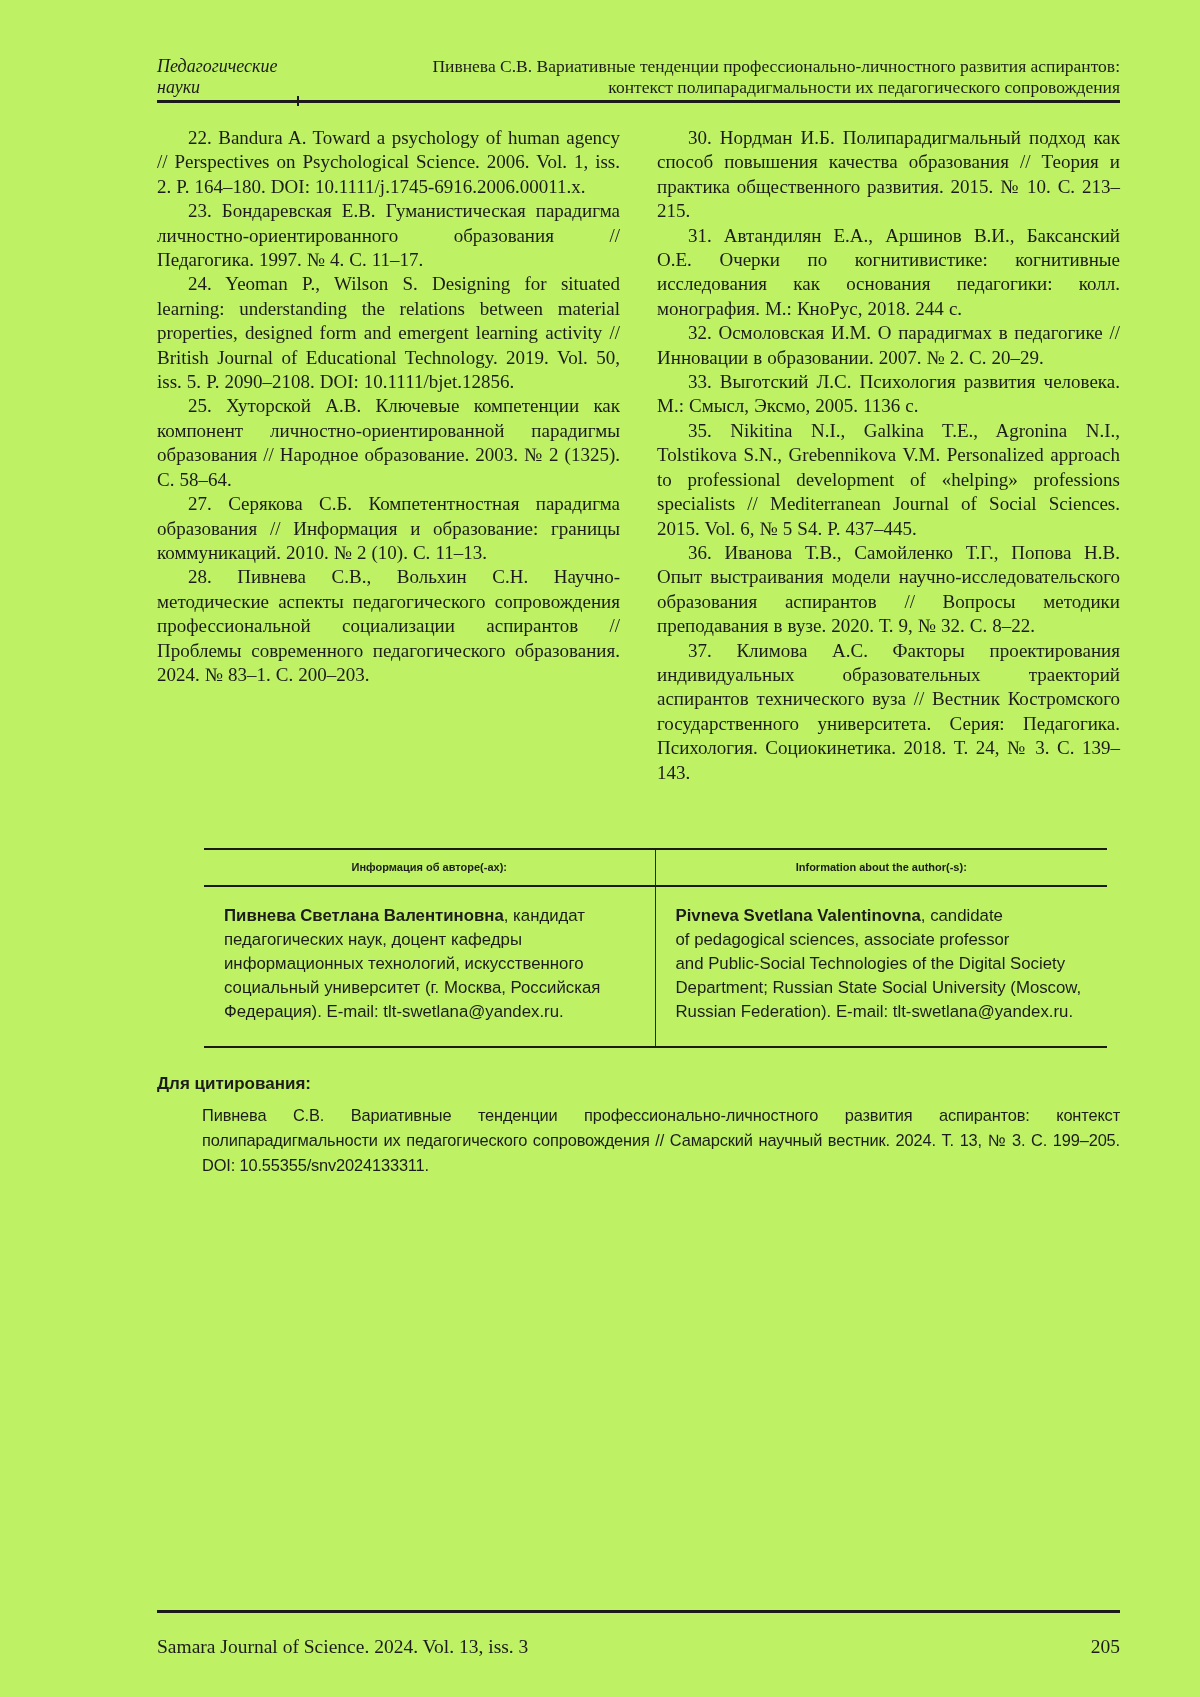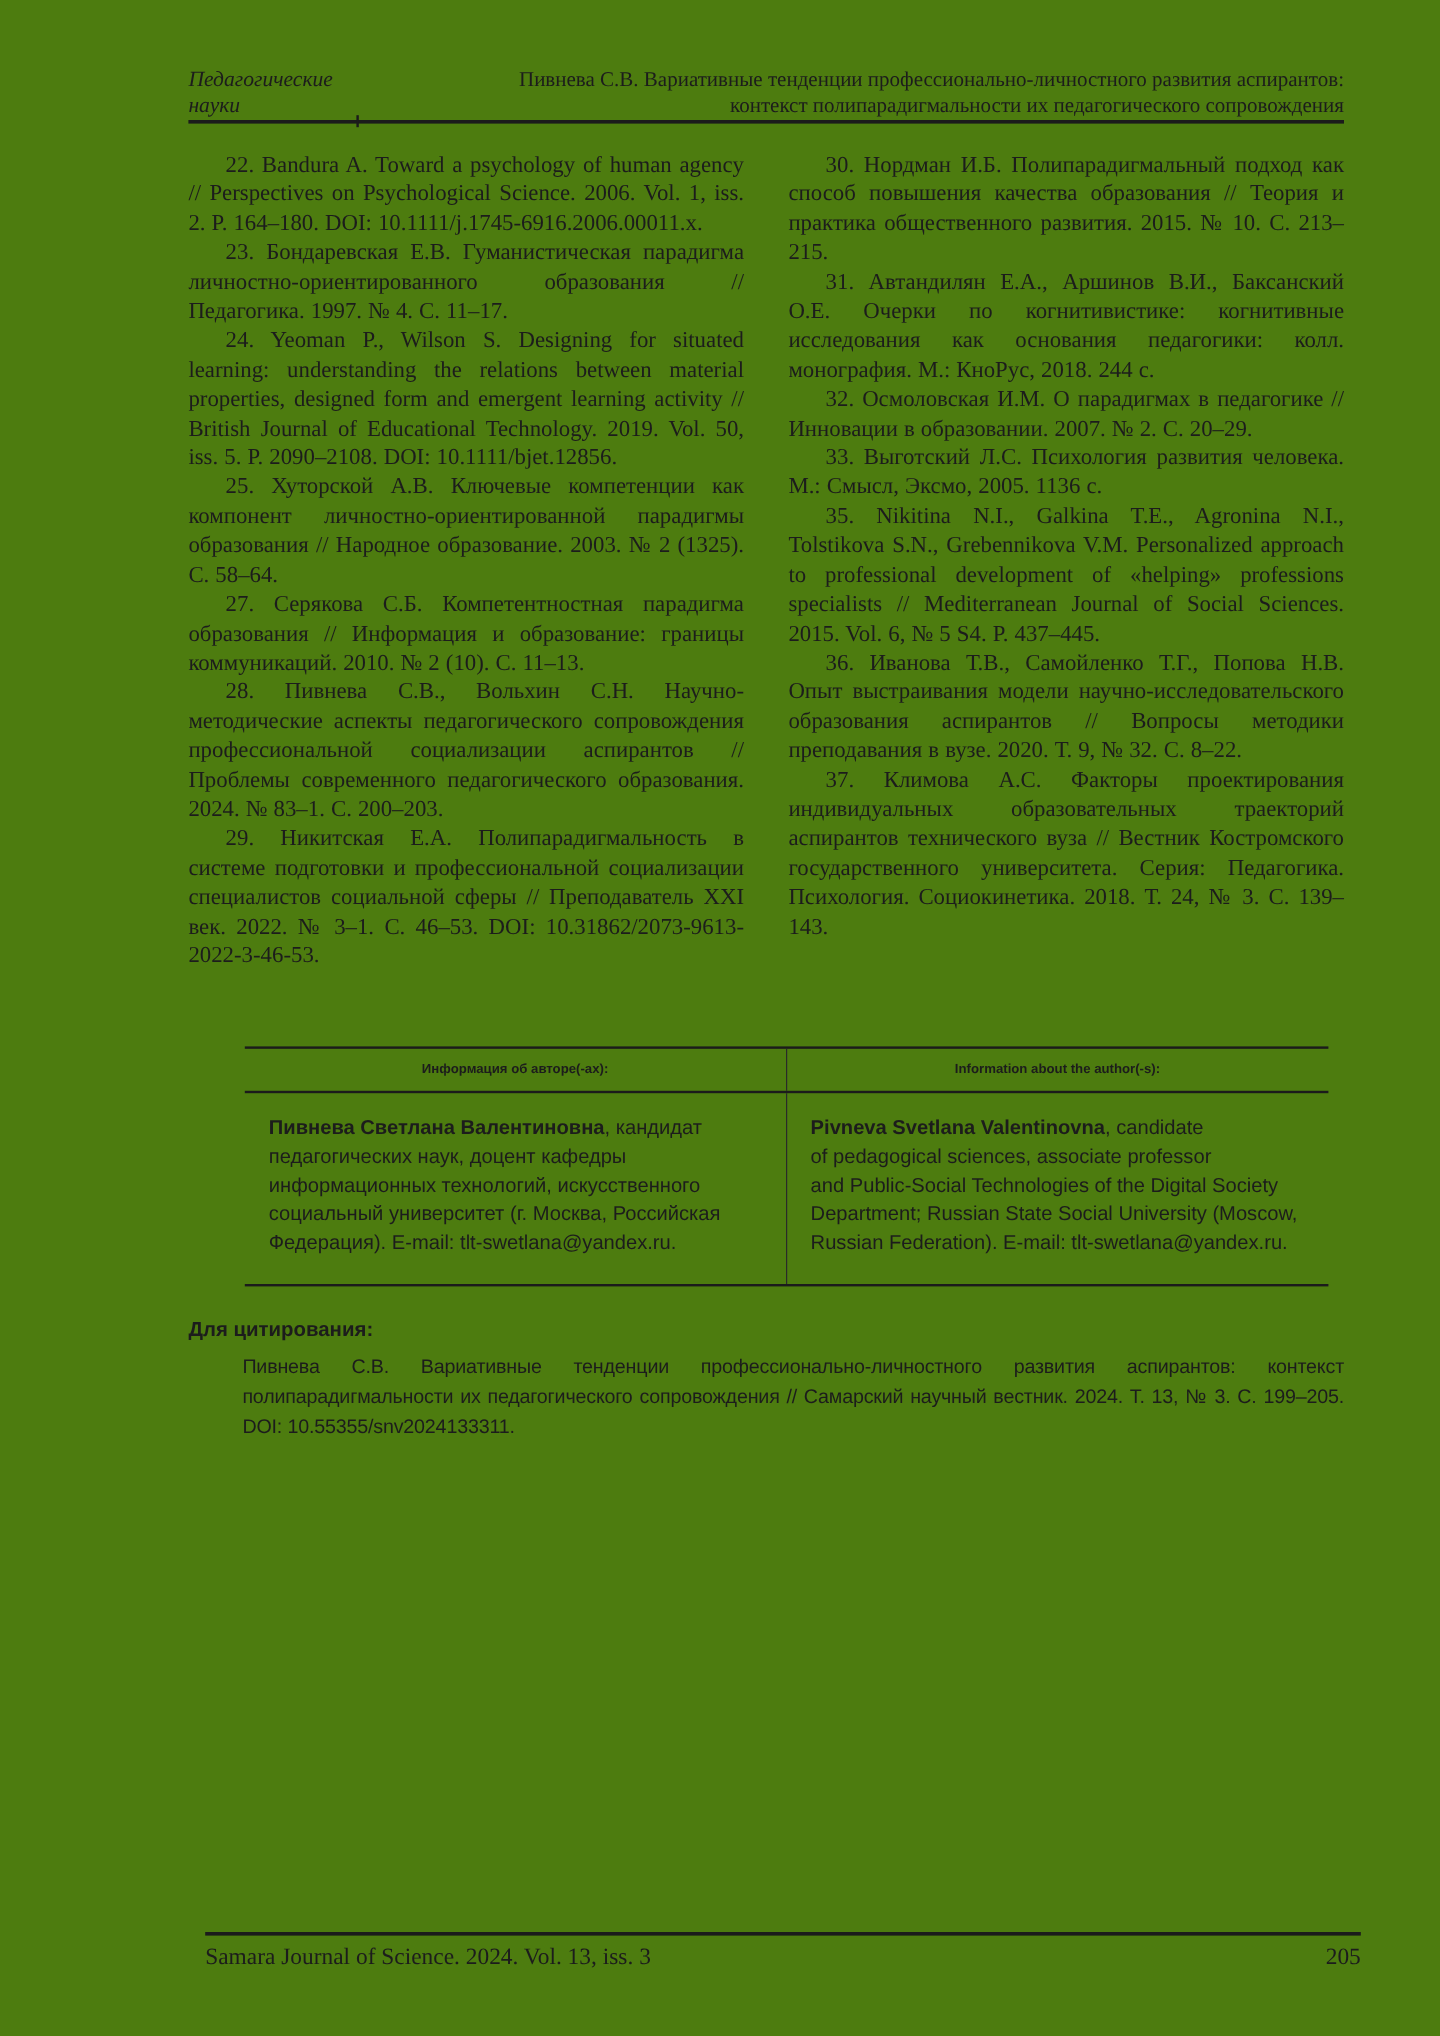--- a/index.html
+++ b/index.html
@@ -1,20 +1,20 @@
 <!DOCTYPE html>
 <html lang="ru"><head>
 <meta charset="utf-8">
 <style>
   html,body { margin:0; padding:0; background:#e8e8e8; }
   .page {
     position:relative;
     width:1200px; height:1697px;
     margin:0 auto;
-    background:#4d7c0f;
+    background:#bef264;
     color:#1c1c1c;
     font-family:"Liberation Serif", serif;
     overflow:hidden;
   }
   .content { position:absolute; left:157px; top:0; width:963px; }
 
   
   .header {
     display:flex; justify-content:space-between; align-items:flex-end;
     padding-top:56px; padding-bottom:3px;
@@ -55,23 +55,23 @@
   .citation { margin-top:26px; font-family:"Liberation Sans", sans-serif; }
   .citation-label { font-weight:bold; font-size:17px; }
   .citation-text {
     margin-top:9px; margin-left:45px;
     text-align:justify; font-size:16.4px; line-height:25px;
     letter-spacing:-0.15px;
   }
 
   
   .footer {
-    position:absolute; left:171px; width:963px; top:1610px;
+    position:absolute; left:157px; width:963px; top:1610px;
     border-top:3px solid #1b1b1b;
-    padding-top:8px;
+    padding-top:23px;
     display:flex; justify-content:space-between;
     font-size:19.5px;
   }
 </style>
 </head>
 <body>
 
 <div class="page">
   <div class="content">
 
@@ -88,21 +88,20 @@
     </div>
 
     <div class="refs">
       <div class="col">
         <p>22. Bandura A. Toward a psychology of human agency // Perspectives on Psychological Science. 2006. Vol. 1, iss. 2. P. 164–180. DOI: 10.1111/j.1745-6916.2006.00011.x.</p>
         <p>23. Бондаревская Е.В. Гуманистическая парадигма личностно-ориентированного образования // Педагогика. 1997. № 4. С. 11–17.</p>
         <p>24. Yeoman P., Wilson S. Designing for situated learning: understanding the relations between material properties, designed form and emergent learning activity // British Journal of Educational Technology. 2019. Vol. 50, iss. 5. P. 2090–2108. DOI: 10.1111/bjet.12856.</p>
         <p>25. Хуторской А.В. Ключевые компетенции как компонент личностно-ориентированной парадигмы образования // Народное образование. 2003. № 2 (1325). С. 58–64.</p>
         <p>27. Серякова С.Б. Компетентностная парадигма образования // Информация и образование: границы коммуникаций. 2010. № 2 (10). С. 11–13.</p>
         <p>28. Пивнева С.В., Вольхин С.Н. Научно-методические аспекты педагогического сопровождения профессиональной социализации аспирантов // Проблемы современного педагогического образования. 2024. № 83–1. С. 200–203.</p>
-        <p>29. Никитская Е.А. Полипарадигмальность в системе подготовки и профессиональной социализации специалистов социальной сферы // Преподаватель XXI век. 2022. № 3–1. С. 46–53. DOI: 10.31862/2073-9613-2022-3-46-53.</p>
       </div>
       <div class="col">
         <p>30. Нордман И.Б. Полипарадигмальный подход как способ повышения качества образования // Теория и практика общественного развития. 2015. № 10. С. 213–215.</p>
         <p>31. Автандилян Е.А., Аршинов В.И., Баксанский О.Е. Очерки по когнитивистике: когнитивные исследования как основания педагогики: колл. монография. М.: КноРус, 2018. 244 с.</p>
         <p>32. Осмоловская И.М. О парадигмах в педагогике // Инновации в образовании. 2007. № 2. С. 20–29.</p>
         <p>33. Выготский Л.С. Психология развития человека. М.: Смысл, Эксмо, 2005. 1136 с.</p>
         <p>35. Nikitina N.I., Galkina T.E., Agronina N.I., Tolstikova S.N., Grebennikova V.M. Personalized approach to professional development of «helping» professions specialists // Mediterranean Journal of Social Sciences. 2015. Vol. 6, № 5 S4. P. 437–445.</p>
         <p>36. Иванова Т.В., Самойленко Т.Г., Попова Н.В. Опыт выстраивания модели научно-исследовательского образования аспирантов // Вопросы методики преподавания в вузе. 2020. Т. 9, № 32. С. 8–22.</p>
         <p>37. Климова А.С. Факторы проектирования индивидуальных образовательных траекторий аспирантов технического вуза // Вестник Костромского государственного университета. Серия: Педагогика. Психология. Социокинетика. 2018. Т. 24, № 3. С. 139–143.</p>
       </div>

